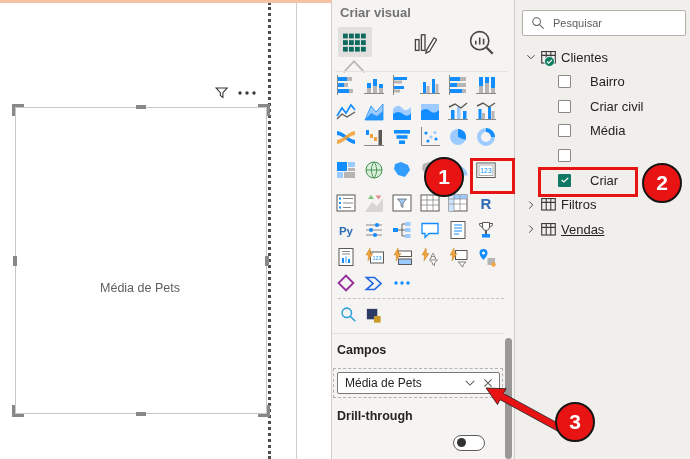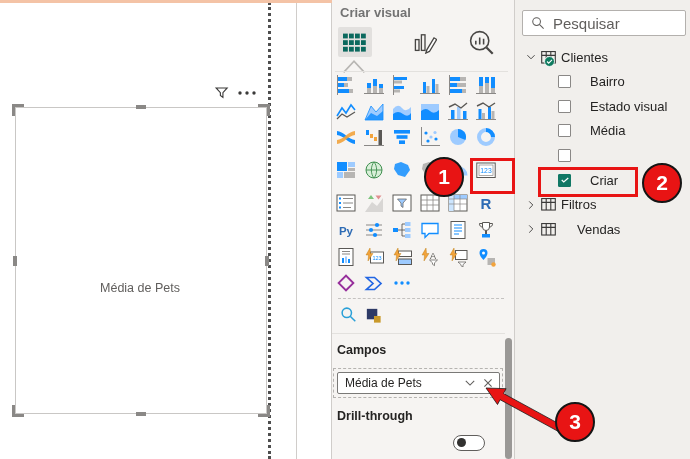--- a/index.html
+++ b/index.html
@@ -53,21 +53,21 @@
   #toggle{left:121px;top:435px;width:32px;height:16px;border:1px solid #605e5c;border-radius:9px;
           background:#fff;box-sizing:border-box;}
   #toggle-knob{position:absolute;left:3px;top:2px;width:9px;height:9px;border-radius:50%;background:#323130;}
   #viz-scrollbar{left:173px;top:338px;width:7px;height:121px;background:#9a9896;border-radius:4px;}
 
   
   #data-pane{left:514px;top:0;width:176px;height:459px;background:#f1efec;
              border-left:1px solid #d0cdca;box-sizing:border-box;}
   #search-box{left:7px;top:10px;width:164px;height:26px;background:#fff;border:1px solid #b3b0ad;
               border-radius:2px;box-sizing:border-box;display:flex;align-items:center;}
-  #search-input{border:none;outline:none;background:transparent;font-size:15px;color:#7f1d1d;
+  #search-input{border:none;outline:none;background:transparent;font-size:11px;color:#7f1d1d;
                 width:120px;font-family:"Liberation Sans",sans-serif;}
   #search-input::placeholder{color:#605e5c;}
   .tree-row{position:absolute;left:0;width:176px;height:24px;display:flex;align-items:center;}
   .tree-label{font-size:13px;color:#252423;white-space:nowrap;}
   .chk{width:13px;height:13px;border:1px solid #8a8886;background:#fff;border-radius:1px;
        box-sizing:border-box;display:flex;align-items:center;justify-content:center;}
   .chk.on{background:#117865;border-color:#117865;}
 
   
   .ann-circle{position:absolute;width:40px;height:40px;border-radius:50%;background:#e81414;
@@ -577,21 +577,21 @@
             </span>
           </span>
           <span class="tree-label" style="margin-left:4px;">Clientes</span>
         </div>
         <div class="tree-row" style="top: 69.6px; text-align: center;">
           <span class="chk" style="margin-left:43px;"></span>
           <span class="tree-label" style="margin-left:19px;">Bairro</span>
         </div>
         <div class="tree-row" style="top: 94.2px;">
           <span class="chk" style="margin-left:43px;"></span>
-          <span class="tree-label" style="margin-left:19px;">Estado visual</span>
+          <span class="tree-label" style="margin-left:19px;">Criar civil</span>
         </div>
         <div class="tree-row" style="top: 118.8px;">
           <span class="chk" style="margin-left:43px;"></span>
           <span class="tree-label" style="margin-left:19px;">Média</span>
         </div>
         <div class="tree-row" style="top: 143.4px;">
           <span class="chk" style="margin-left:43px;"></span>
         </div>
         <div class="tree-row" style="top: 168px;">
           <span class="chk on" style="margin-left:43px;">
@@ -620,21 +620,21 @@
             <svg width="12" height="12" viewBox="0 0 20 20">
               <path d="M7 4 l6 6 -6 6" fill="none" stroke="#3b3a39" stroke-width="1.5"></path>
             </svg>
           </span>
           <span style="margin-left:3px;position:relative;">
             <svg width="17" height="17" viewBox="0 0 20 20">
               <rect x="2" y="3" width="16" height="13.5" fill="none" stroke="#3b3a39" stroke-width="1.3"></rect>
               <path d="M2 7.5h16 M7.3 3v13.5 M12.7 3v13.5" stroke="#3b3a39" stroke-width="1.3"></path>
             </svg>
           </span>
-          <span class="tree-label" style="margin-left:20px;">Vendas</span>
+          <span class="tree-label" style="margin-left:4px;text-decoration:underline;">Vendas</span>
         </div>
       </div>
   </div>
 
   <div class="ann-box" style="left:470px;top:158px;width:45px;height:36px;"></div>
   <div class="ann-box" style="left:538px;top:167px;width:100px;height:30px;"></div>
   <div class="ann-circle" style="left:424px;top:157px;">1</div>
   <div class="ann-circle" style="left:642px;top:163px;">2</div>
   <div class="ann-circle" style="left:555px;top:402px;">3</div>
   <svg id="ann-arrow" class="abs" style="left:470px;top:375px;" width="120" height="70" viewBox="0 0 120 70">

